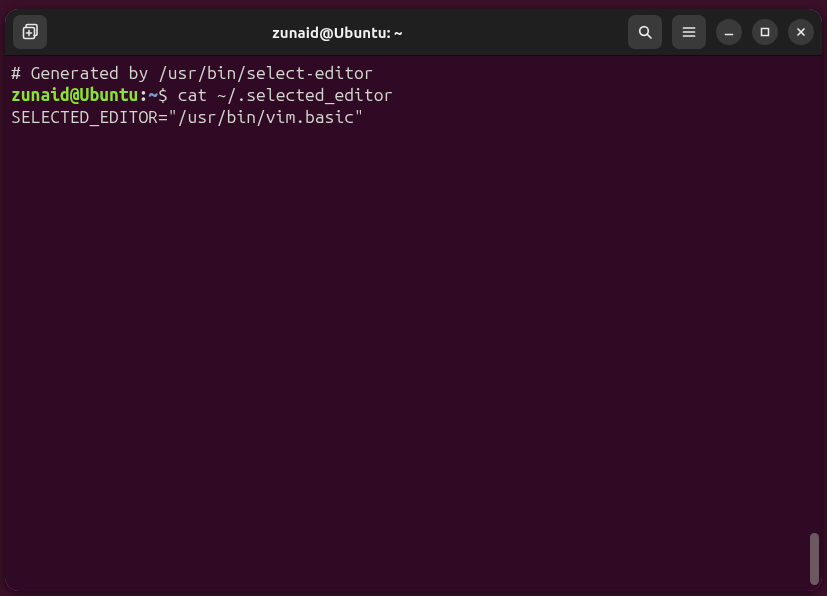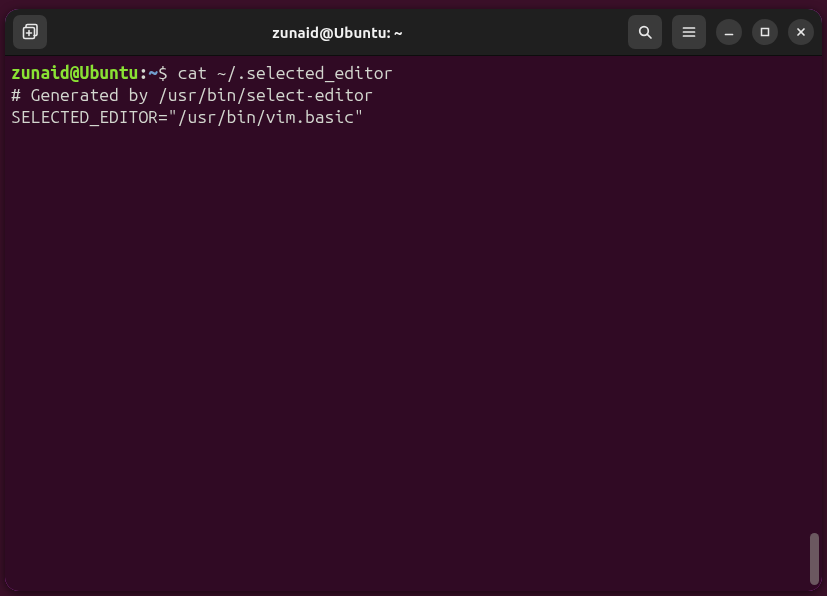--- a/index.html
+++ b/index.html
@@ -148,20 +148,20 @@
       <div class="tb-btn small">
         <svg width="12" height="12" viewBox="0 0 12 12" fill="none" stroke="#e8e8e8" stroke-width="1.7" stroke-linecap="round">
           <line x1="3" y1="3" x2="9" y2="9"></line>
           <line x1="9" y1="3" x2="3" y2="9"></line>
         </svg>
       </div>
     </div>
   </div>
 
   <div class="terminal-body">
+    <div class="line"><span class="out-text"># Generated by /usr/bin/select-editor</span></div>
     <div class="line"><span class="prompt-user">zunaid@Ubuntu</span><span class="prompt-colon">:</span><span class="prompt-path">~</span><span class="prompt-dollar">$ </span><span class="cmd-text">cat ~/.selected_editor</span></div>
-    <div class="line"><span class="out-text"># Generated by /usr/bin/select-editor</span></div>
     <div class="line"><span class="out-text">SELECTED_EDITOR="/usr/bin/vim.basic"</span></div>
 
     <div class="scrollbar"></div>
   </div>
 
 </div>
 
 </body></html>

